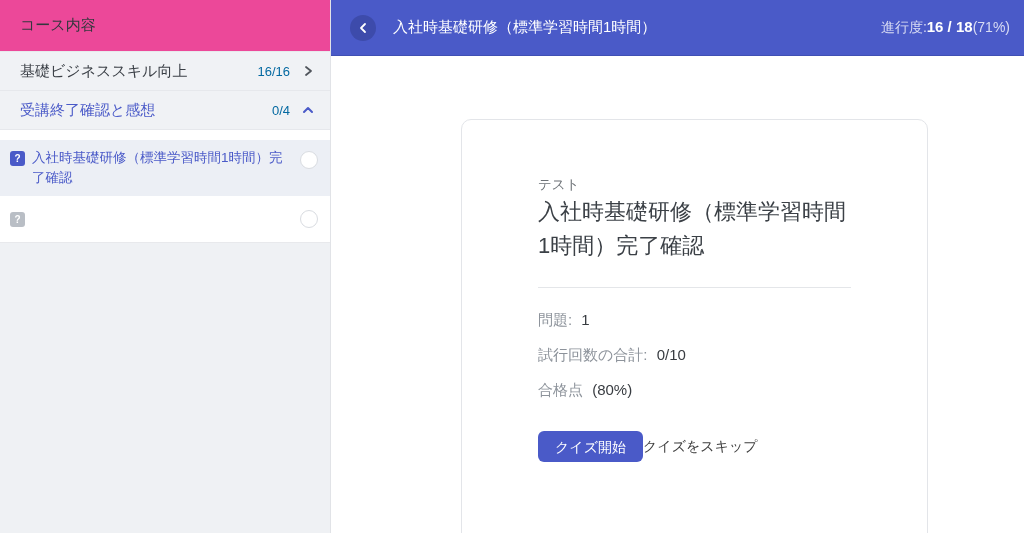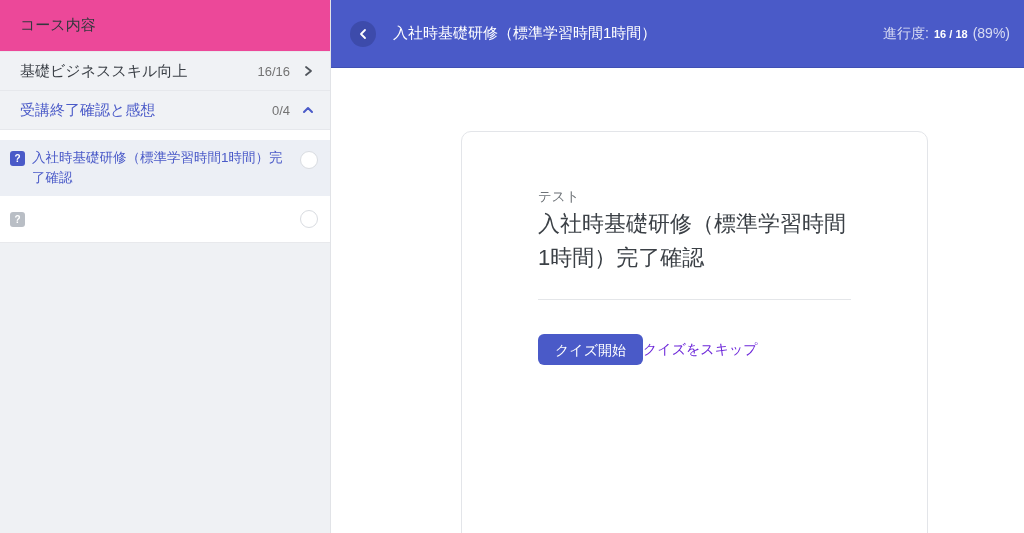--- a/index.html
+++ b/index.html
@@ -21,21 +21,21 @@
     display: flex; align-items: center; padding: 0 20px;
     font-size: 15px; color: #33383e; background: #ec4899;
   }
   .section-row {
     height: 39px; background: #f0f2f5; border-bottom: 1px solid #e6e8ec;
     display: flex; align-items: center; padding: 0 16px 0 20px;
     cursor: pointer;
   }
   .section-label { font-size: 15px; color: #3a3f46; flex: 1; white-space: nowrap; overflow: hidden; }
   .section-label.active { color: #4a5ac8; }
-  .section-count { font-size: 13px; color: #737373; margin-right: 12px; }
+  .section-count { font-size: 13px; color: #0369a1; margin-right: 12px; }
   .chev { width: 12px; height: 12px; display: block; }
   .spacer-gap { height: 10px; background: #ffffff; }
 
   .item-row {
     display: flex; align-items: flex-start; padding: 8px 12px 8px 10px;
     cursor: pointer; background: #ffffff;
   }
   .item-row.active { background: #ecEFf5; background: #eceff5; min-height: 48px; }
   .item-row.inactive { min-height: 47px; border-bottom: 1px solid #e8e9ec; align-items: center; padding-top: 0; padding-bottom: 0; }
   .q-badge {
@@ -52,33 +52,33 @@
   .radio-circle {
     width: 18px; height: 18px; border-radius: 50%; flex: none;
     border: 1.5px solid #d9dce1; background: #ffffff; margin-left: auto; margin-top: 3px;
   }
   .item-row.inactive .radio-circle { margin-top: 0; }
   .sidebar-fill { flex: 1; background: #eff1f4; }
 
   
   .main { flex: 1; display: flex; flex-direction: column; height: 533px; }
   .topbar {
-    height: 68px; background: #4a5ac8; border-bottom: 1px solid #4050b4;
+    height: 56px; background: #4a5ac8; border-bottom: 1px solid #4050b4;
     display: flex; align-items: center; padding: 0 14px 0 19px;
   }
   .back-btn {
     width: 26px; height: 26px; border-radius: 50%; background: #3d4bab;
     display: flex; align-items: center; justify-content: center;
     cursor: pointer; flex: none;
   }
   .back-btn svg { width: 12px; height: 12px; display: block; }
   .topbar-title { color: #ffffff; font-size: 15px; margin-left: 17px; white-space: nowrap; }
-  .topbar-right { margin-left: auto; display: flex; align-items: baseline; gap: 5px; white-space: nowrap; }
+  .topbar-right { margin-left: auto; display: flex; align-items: baseline; white-space: nowrap; }
   .progress-label { font-size: 14px; color: rgba(255,255,255,0.78); }
-  .progress-value { font-size: 11px; color: #ffffff; font-weight: bold; }
+  .progress-value { font-size: 15px; color: #ffffff; font-weight: bold; }
   .progress-pct { font-size: 14px; color: rgba(255,255,255,0.78); }
 
   .content { flex: 1; background: #ffffff; position: relative; overflow: hidden; }
   .quiz-card {
     position: absolute; left: 130px; top: 63px; width: 467px; height: 900px;
     background: #ffffff; border: 1px solid #e3e5e9; border-radius: 10px;
     padding: 56px 76px 0 76px;
   }
   .card-kicker { font-size: 13.5px; color: #6d7277; margin-bottom: 1px; }
   .card-title { font-size: 22px; line-height: 34px; color: #3b4046; font-weight: 400; max-width: 322px; }
@@ -86,21 +86,21 @@
   .card-rows { margin-top: 24px; }
   .card-row { font-size: 15px; margin-bottom: 20px; line-height: 15px; }
   .row-label { color: #8d939b; }
   .row-value { color: #383c41; margin-left: 5px; }
   .card-actions { display: flex; align-items: center; margin-top: 34px; }
   .start-btn {
     background: #4a5ac8; color: #ffffff; font-size: 14px;
     border: none; border-radius: 6px; padding: 8px 17px; height: 31px;
     cursor: pointer; font-family: inherit;
   }
-  .skip-link { font-size: 14px; color: #6d28d9; cursor: pointer; text-decoration: none; }
+  .skip-link { font-size: 14px; color: #404040; cursor: pointer; text-decoration: none; }
 </style>
 </head>
 <body>
 
 <div class="app">
 
   <aside class="sidebar">
 
     <div class="sidebar-header">コース内容</div>
 
@@ -141,30 +141,44 @@
     <header class="topbar">
       <div class="back-btn">
         <svg viewBox="0 0 12 12">
           <polyline points="8,2 4,6 8,10" fill="none" stroke="#ffffff" stroke-width="1.8" stroke-linecap="round" stroke-linejoin="round"></polyline>
         </svg>
       </div>
       <div class="topbar-title">入社時基礎研修（標準学習時間1時間）</div>
       <div class="topbar-right">
         <span class="progress-label">進行度:</span>
         <span class="progress-value">16 / 18</span>
-        <span class="progress-pct">(89%)</span>
+        <span class="progress-pct">(71%)</span>
       </div>
     </header>
 
     <section class="content">
       <div class="quiz-card">
         <div class="card-kicker">テスト</div>
         <h1 class="card-title">入社時基礎研修（標準学習時間1時間）完了確認</h1>
         <hr class="card-divider">
 
+        <div class="card-rows">
+          <div class="card-row">
+            <span class="row-label">問題:</span>
+            <span class="row-value">1</span>
+          </div>
+          <div class="card-row">
+            <span class="row-label">試行回数の合計:</span>
+            <span class="row-value">0/10</span>
+          </div>
+          <div class="card-row">
+            <span class="row-label">合格点</span>
+            <span class="row-value">(80%)</span>
+          </div>
+        </div>
 
         <div class="card-actions">
           <button class="start-btn">クイズ開始</button>
           <a class="skip-link">クイズをスキップ</a>
         </div>
       </div>
     </section>
 
   </div>
 </div>

